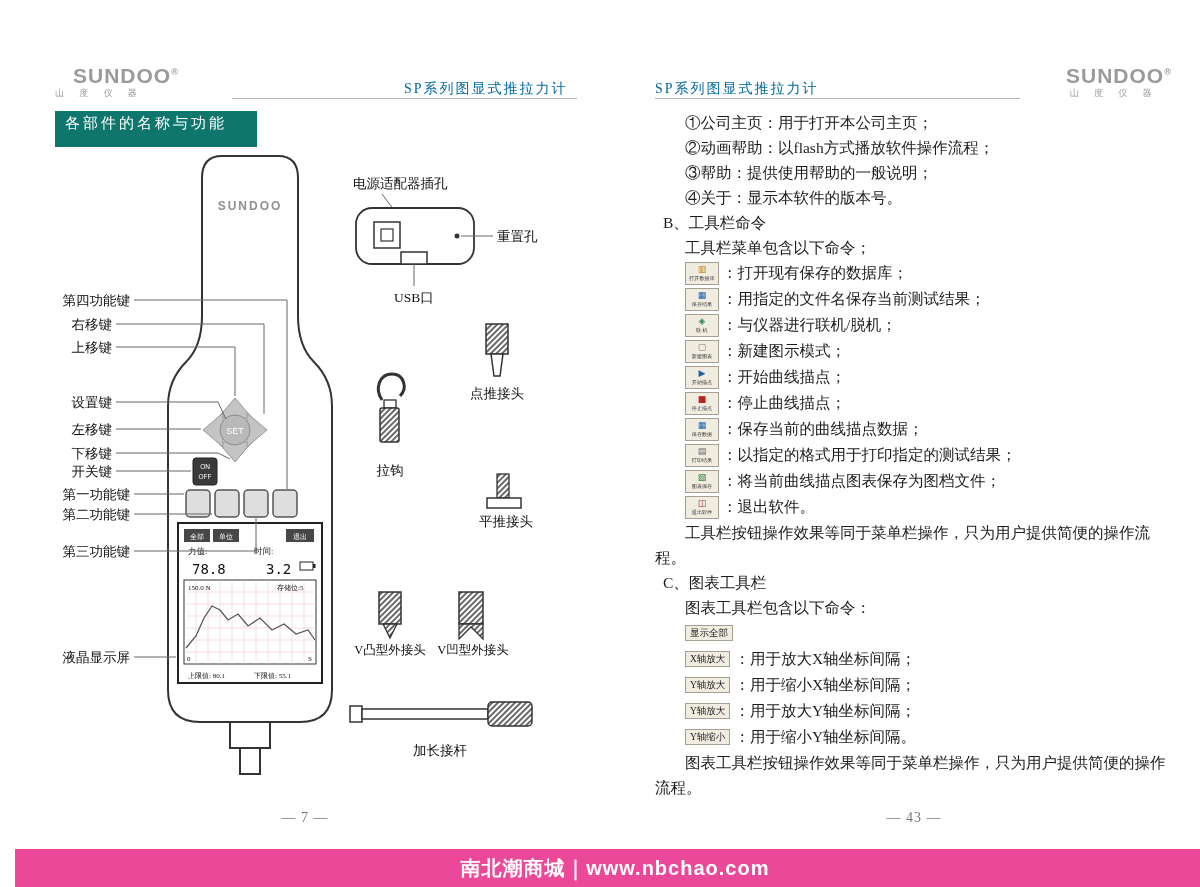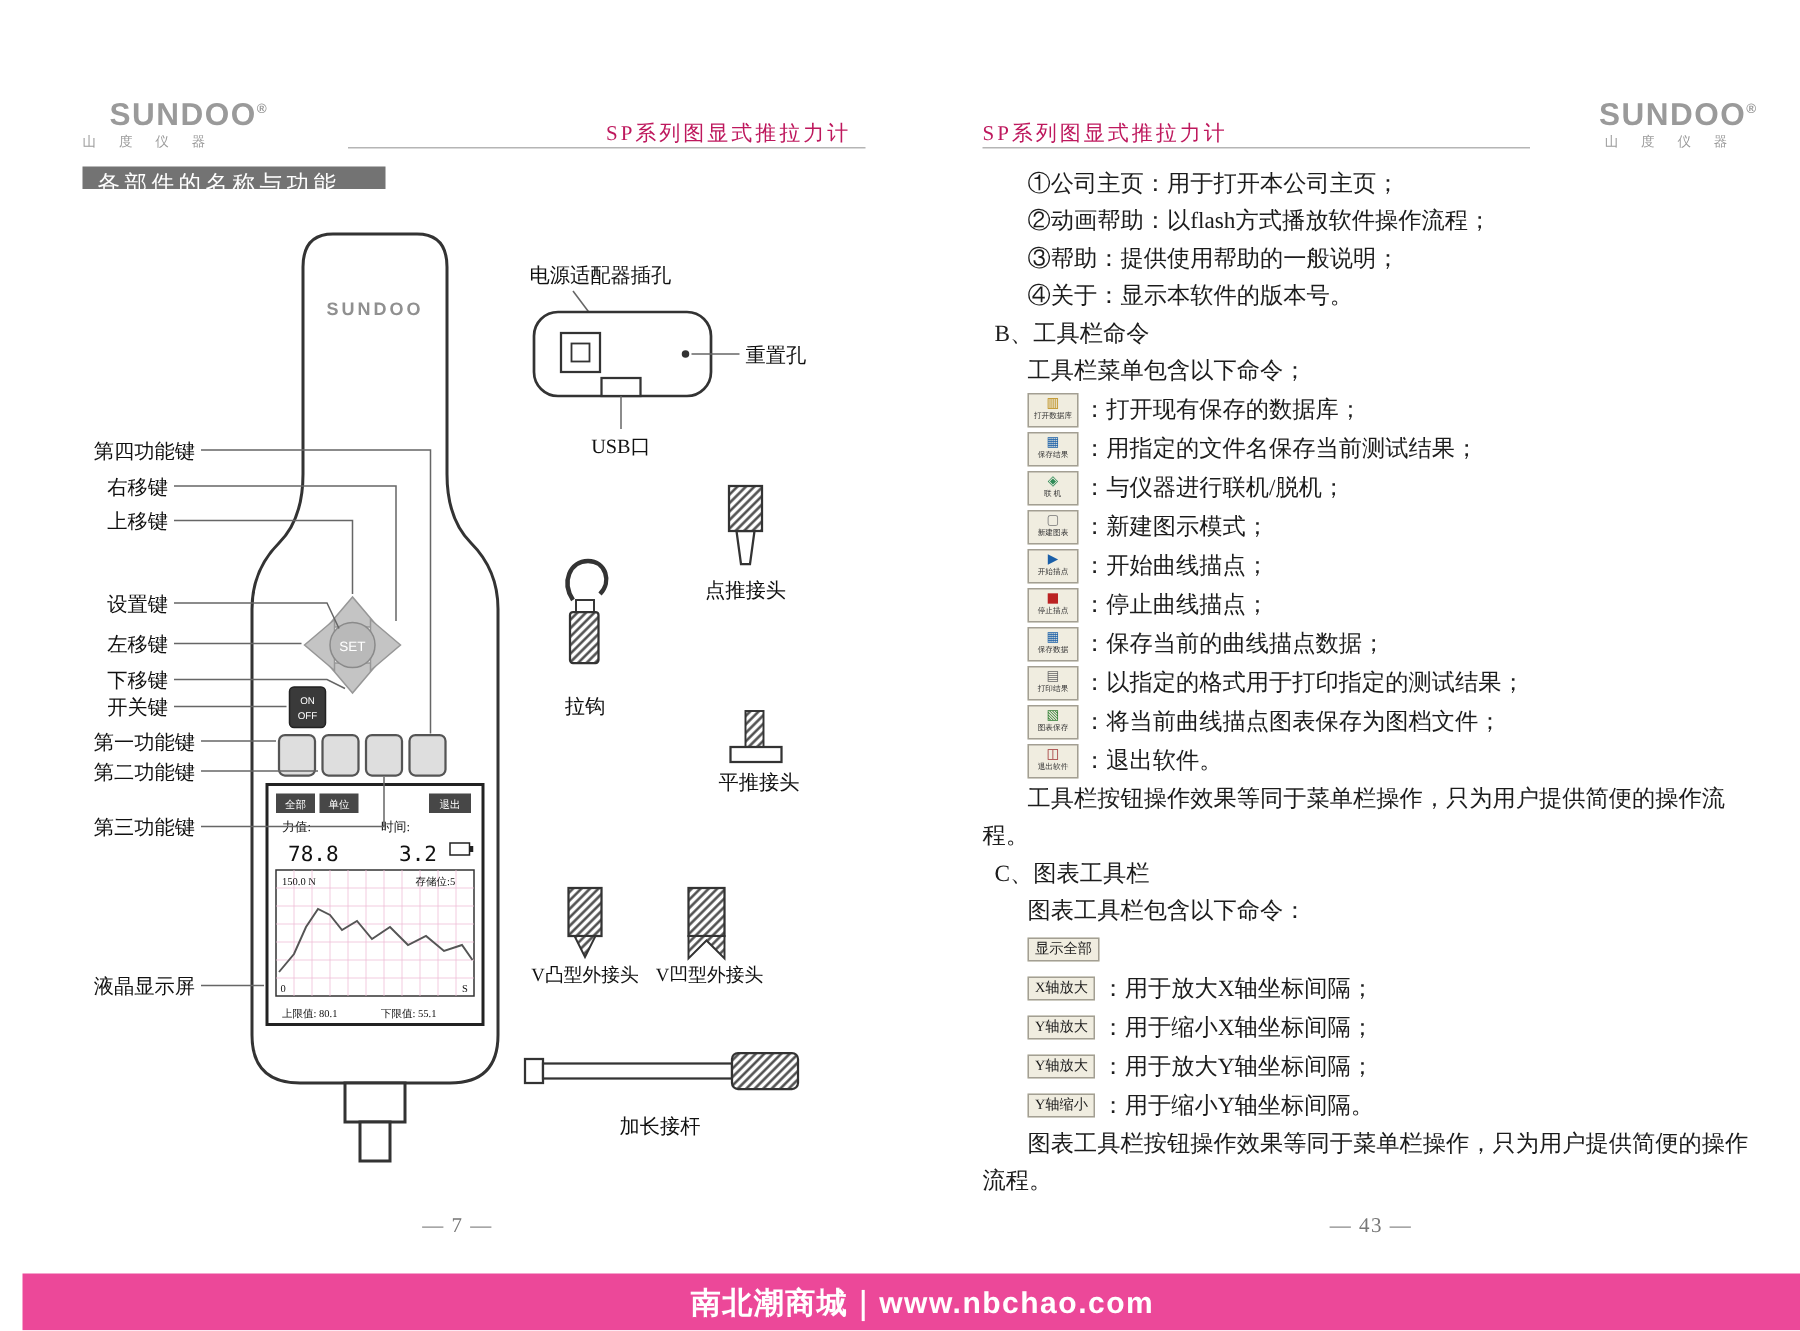--- a/index.html
+++ b/index.html
@@ -10,25 +10,25 @@
   }
   
   .logo { position:absolute; }
   .logo-word { font-family:"Liberation Sans", sans-serif; font-weight:bold;
     font-size:21px; color:#9a9a9a; letter-spacing:1px; line-height:20px;margin-left:18px; }
   .logo-word .reg { font-size:9px; vertical-align:super; }
   .logo-sub { font-size:9px; color:#9a9a9a; letter-spacing:6.5px; margin-top:1px;
     font-family:"Liberation Serif", serif; white-space:nowrap; }
   .logo-right { text-align:right; }
   .logo-right .logo-sub { letter-spacing:6.5px; }
-  .head-title { position:absolute; font-size:14px; color:#be185d; letter-spacing:2px; white-space:nowrap; }
+  .head-title { position:absolute; font-size:14px; color:#0369a1; letter-spacing:2px; white-space:nowrap; }
   .head-rule { position:absolute; height:1px; background:#b5b5b5; }
   
-  .section-bar { position:absolute; left:55px; top:111px; width:202px; height:15px;
-    background:#737373; color:#fff; font-size:15px; letter-spacing:3px;
+  .section-bar { position:absolute; left:55px; top:111px; width:202px; height:36px;
+    background:#0f766e; color:#fff; font-size:15px; letter-spacing:3px;
     line-height:24px; padding-left:10px; }
   .page-num { position:absolute; font-size:14px; color:#777; letter-spacing:1px; text-align:center; }
   .diagram { position:absolute; left:50px; top:148px; width:500px; height:645px; }
   
   .pl { font-size:13.5px; fill:#111; font-family:"Liberation Serif",serif; }
   .dev-brand { font-family:"Liberation Sans",sans-serif; font-weight:bold;
     font-size:12px; letter-spacing:2px; fill:#909090; }
   .lcd-s { font-size:7px; fill:#111; }
   .lcd-m { font-size:8.5px; fill:#111; }
   .lcd-v { font-size:14px; fill:#111; font-family:"DejaVu Sans Mono",monospace; }

